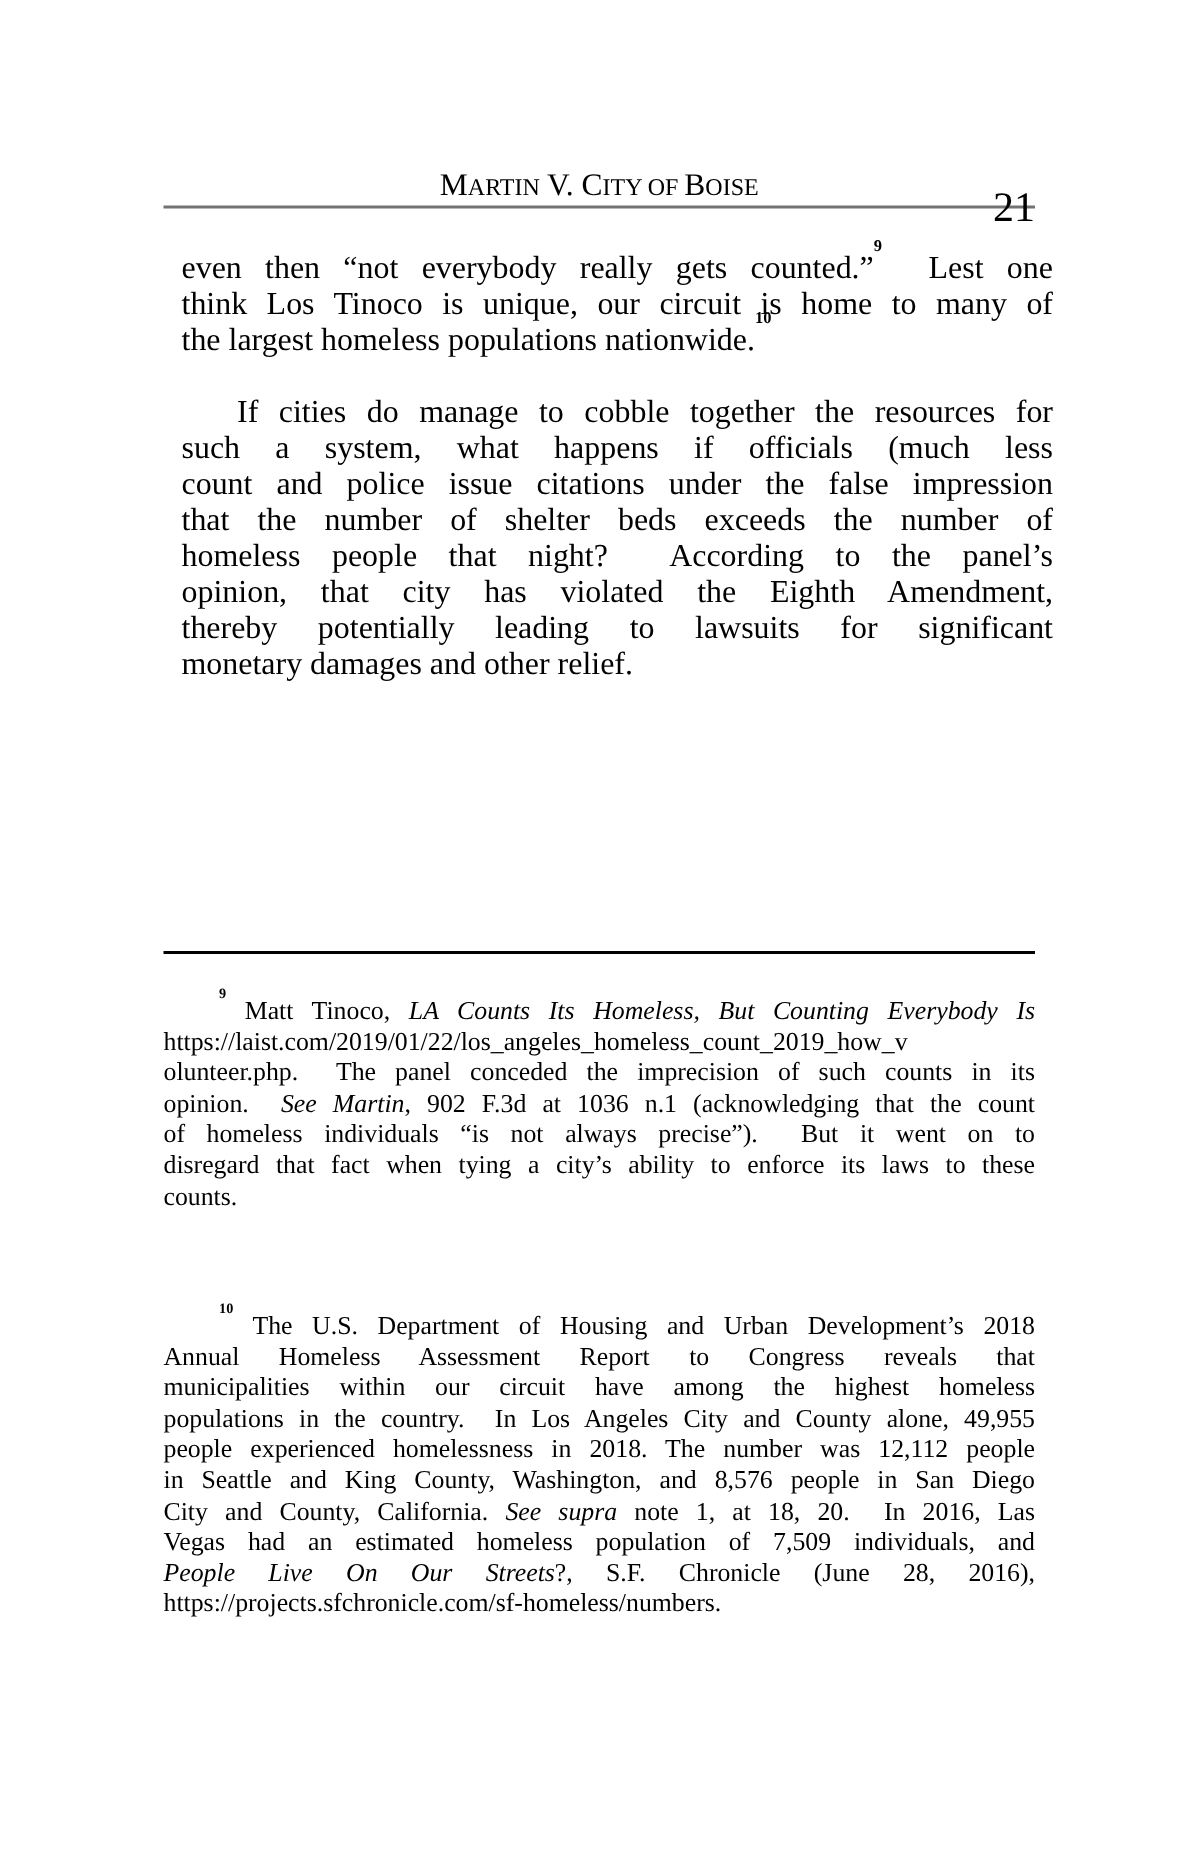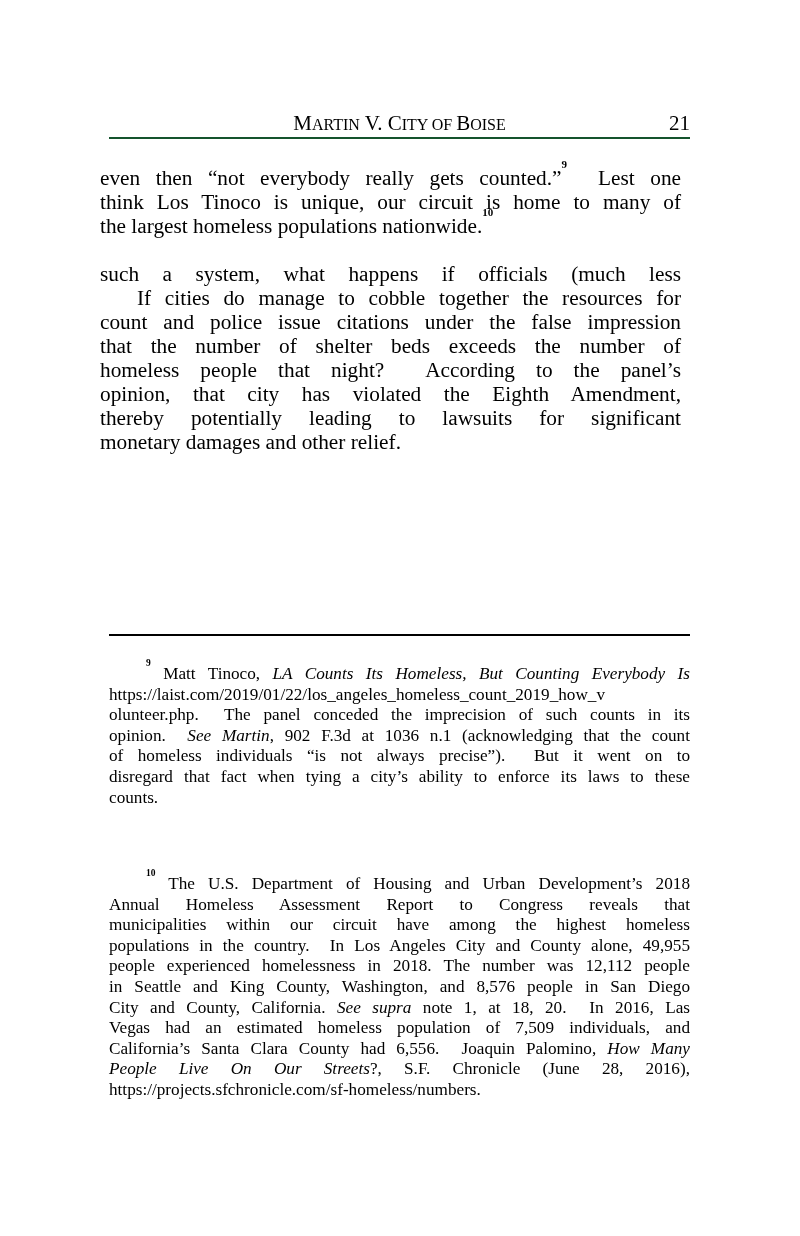--- a/index.html
+++ b/index.html
@@ -1,21 +1,21 @@
 <!DOCTYPE html>
 <html><head>
   <meta charset="utf-8">
   <style>
     html, body { margin:0; padding:0; background:#ffffff; }
     body { width:800px; height:1236px; position:relative; overflow:hidden; font-family:"Liberation Serif", serif; color:#000; }
-    .header { position:absolute; left:109px; width:581px; top:109px; height:28px; border-bottom:2px solid #14532d; }
+    .header { position:absolute; left:109px; width:581px; top:109px; height:28px; border-bottom:2px solid #737373; }
     .header-title { position:absolute; left:0; right:0; text-align:center; top:2px; font-size:21px; letter-spacing:0px; }
     .header-title .sc { font-size:16px; }
-    .page-num { position:absolute; right:0; top:2px; font-size:21px; }
-    .body-text { position:absolute; left:100px; width:581px; font-size:21.3px; line-height:24px; }
+    .page-num { position:absolute; right:0; top:14px; font-size:28px; }
+    .body-text { position:absolute; left:121px; width:581px; font-size:21.3px; line-height:24px; }
     .line { display:block; white-space:nowrap; text-align:justify; text-align-last:justify; height:24px; }
     .line.last { text-align-last:left; }
     .indent { padding-left:37px; }
     sup { font-size:11px; font-weight:bold; vertical-align:top; position:relative; top:-2px; line-height:0; }
     .rule { position:absolute; left:109px; width:581px; top:634px; border-top:2px solid #000; }
     .fn { position:absolute; left:109px; width:581px; font-size:17.2px; line-height:20.6px; }
     .fn .line { height:20.6px; }
     .fn .indent { padding-left:37px; }
     .fn sup { font-size:9.5px; top:-1px; }
     i { font-style:italic; }
@@ -30,22 +30,22 @@
   <div class="page-num">21</div>
 </div>
 
 <div class="body-text" style="top:166px;">
   <span class="line"><span>even then “not everybody really gets counted.”</span><sup>9</sup><span style="white-space:pre">  Lest one</span></span>
   <span class="line">think Los Tinoco is unique, our circuit is home to many of</span>
   <span class="line last"><span>the largest homeless populations nationwide.</span><sup>10</sup></span>
 </div>
 
 <div class="body-text" style="top:262px;">
+  <span class="line indent">If cities do manage to cobble together the resources for</span>
   <span class="line">such a system, what happens if officials (much less</span>
-  <span class="line indent">If cities do manage to cobble together the resources for</span>
   <span class="line">count and police issue citations under the false impression</span>
   <span class="line">that the number of shelter beds exceeds the number of</span>
   <span class="line" style="white-space:pre">homeless people that night?  According to the panel’s</span>
   <span class="line">opinion, that city has violated the Eighth Amendment,</span>
   <span class="line">thereby potentially leading to lawsuits for significant</span>
   <span class="line last">monetary damages and other relief.</span>
 </div>
 
 <div class="rule"></div>
 
@@ -61,16 +61,15 @@
 
 <div class="fn" style="top:874px;">
   <span class="line indent"><sup>10</sup><span style="white-space:pre"> The U.S. Department of Housing and Urban Development’s 2018</span></span>
   <span class="line">Annual Homeless Assessment Report to Congress reveals that</span>
   <span class="line">municipalities within our circuit have among the highest homeless</span>
   <span class="line" style="white-space:pre">populations in the country.  In Los Angeles City and County alone, 49,955</span>
   <span class="line">people experienced homelessness in 2018. The number was 12,112 people</span>
   <span class="line">in Seattle and King County, Washington, and 8,576 people in San Diego</span>
   <span class="line"><span style="white-space:pre">City and County, California. </span><i>See supra</i><span style="white-space:pre"> note 1, at 18, 20.  In 2016, Las</span></span>
   <span class="line">Vegas had an estimated homeless population of 7,509 individuals, and</span>
-  <span class="line"><span style="white-space:pre">California’s Santa Clara County had 6,556.  Joaquin Palomino, </span><i>How Many</i></span>
   <span class="line"><i>People Live On Our Streets</i><span>?, S.F. Chronicle (June 28, 2016),</span></span>
   <span class="line last">https://projects.sfchronicle.com/sf-homeless/numbers.</span>
 </div>
 
 </body></html>

